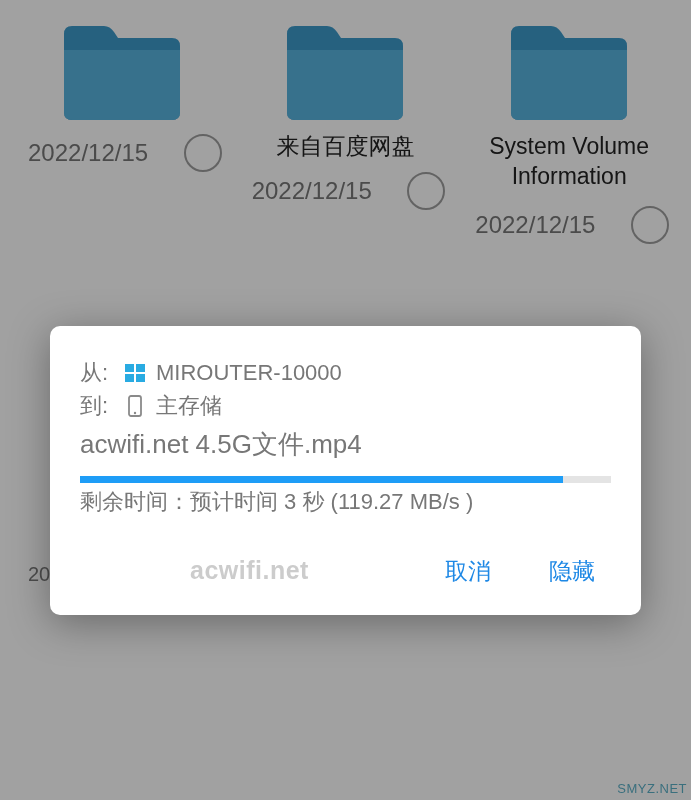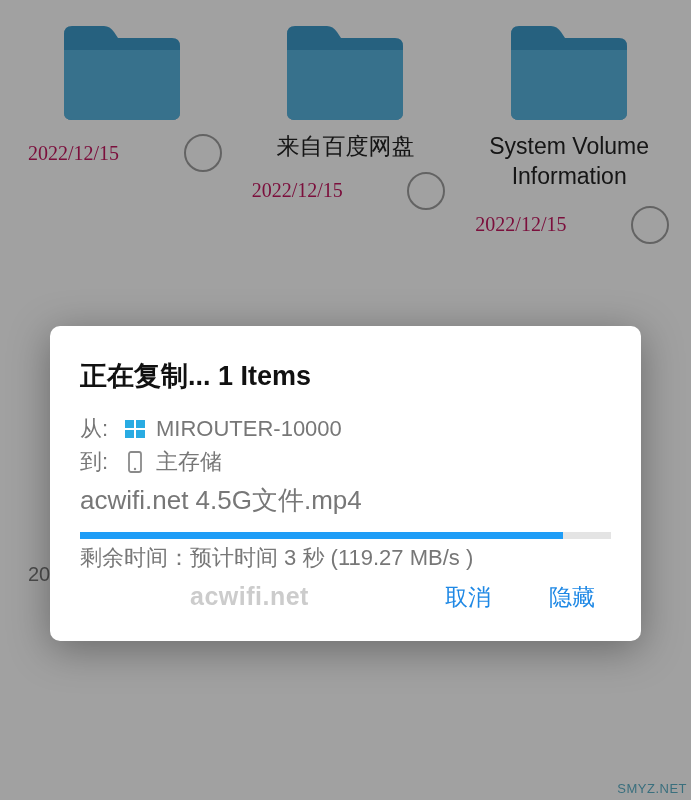--- a/index.html
+++ b/index.html
@@ -36,23 +36,22 @@
     }
     .folder-meta {
       width: 100%;
       display: flex;
       align-items: center;
       justify-content: space-between;
       padding: 4px 12px 0 18px;
       margin-top: 6px;
     }
     .folder-date {
-      font-size: 20px;
-      color: #be185d;
-      font-family: Liberation Serif, serif;
+      font-size: 24px;
+      color: #737373;
     }
     .radio-circle {
       width: 38px;
       height: 38px;
       border: 2px solid #999;
       border-radius: 50%;
       background: transparent;
     }
     .item3 .folder-meta {
       margin-top: 10px;
@@ -121,20 +120,21 @@
     }
     .info-line {
       font-size: 22px;
       color: #777;
       line-height: 1.7;
     }
     .dialog-actions {
       display: flex;
       justify-content: flex-end;
       gap: 50px;
+      margin-top: 30px;
       padding-right: 12px;
     }
     .dialog-actions .btn {
       font-size: 23px;
       color: #1e88e5;
       background: none;
       border: none;
       cursor: pointer;
       padding: 6px 4px;
     }
@@ -201,21 +201,20 @@
       <span class="radio-circle"></span>
     </div>
   </div>
 </div>
 
 <div class="partial-date">20</div>
 
 <div class="overlay-dim"></div>
 
 <div class="dialog">
-  <div class="dialog-title">正在复制... 1 Items</div>
 
   <div class="row">
     <span class="label">从:</span>
     <span class="icon-box">
       <svg width="24" height="24" viewBox="0 0 24 24">
         <rect x="2" y="3" width="9" height="8" fill="#29abe2"></rect>
         <rect x="13" y="3" width="9" height="8" fill="#29abe2"></rect>
         <rect x="2" y="13" width="9" height="8" fill="#29abe2"></rect>
         <rect x="13" y="13" width="9" height="8" fill="#29abe2"></rect>
       </svg>

